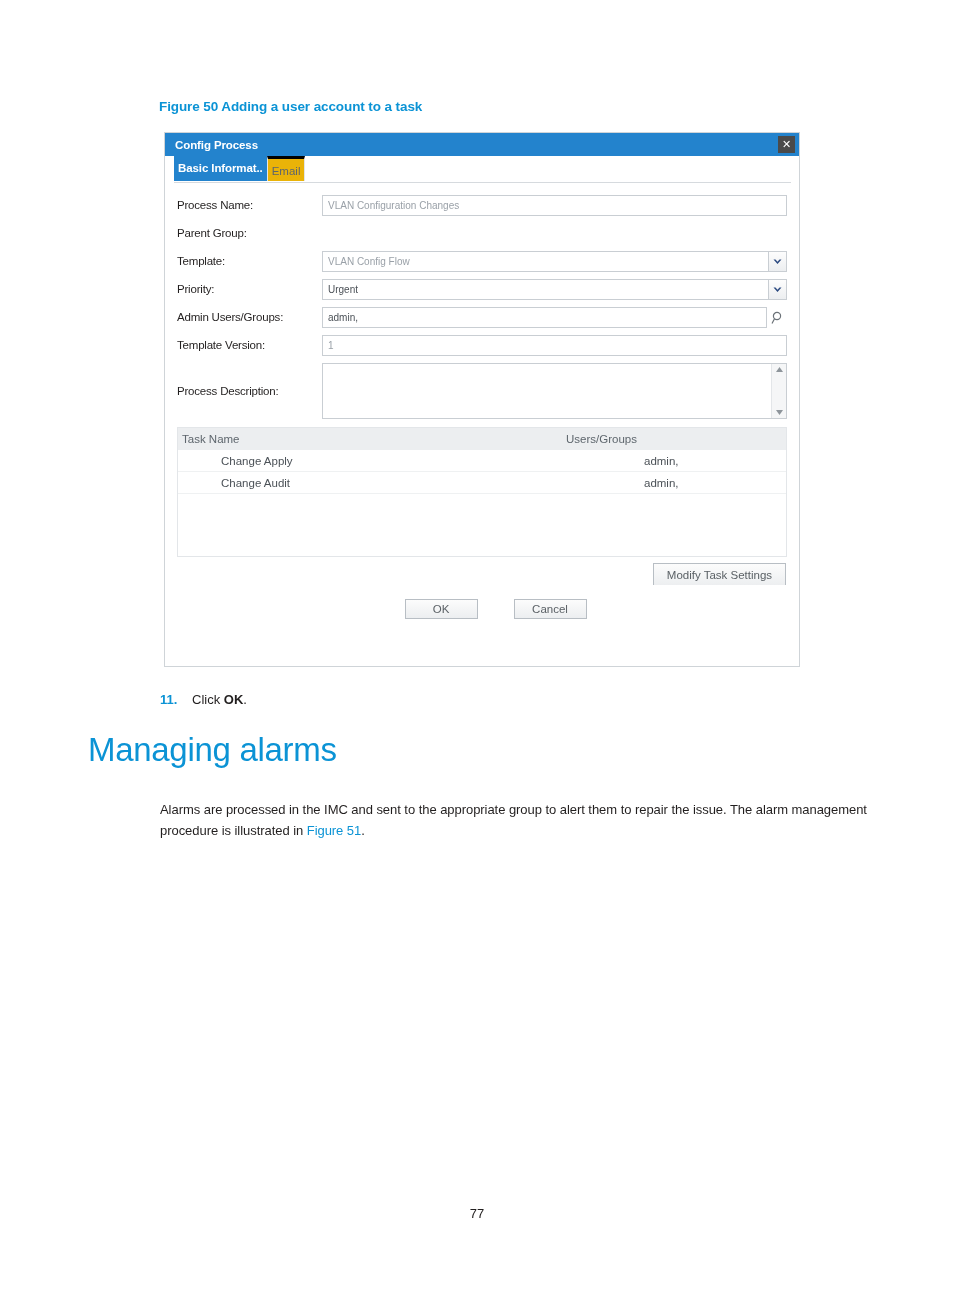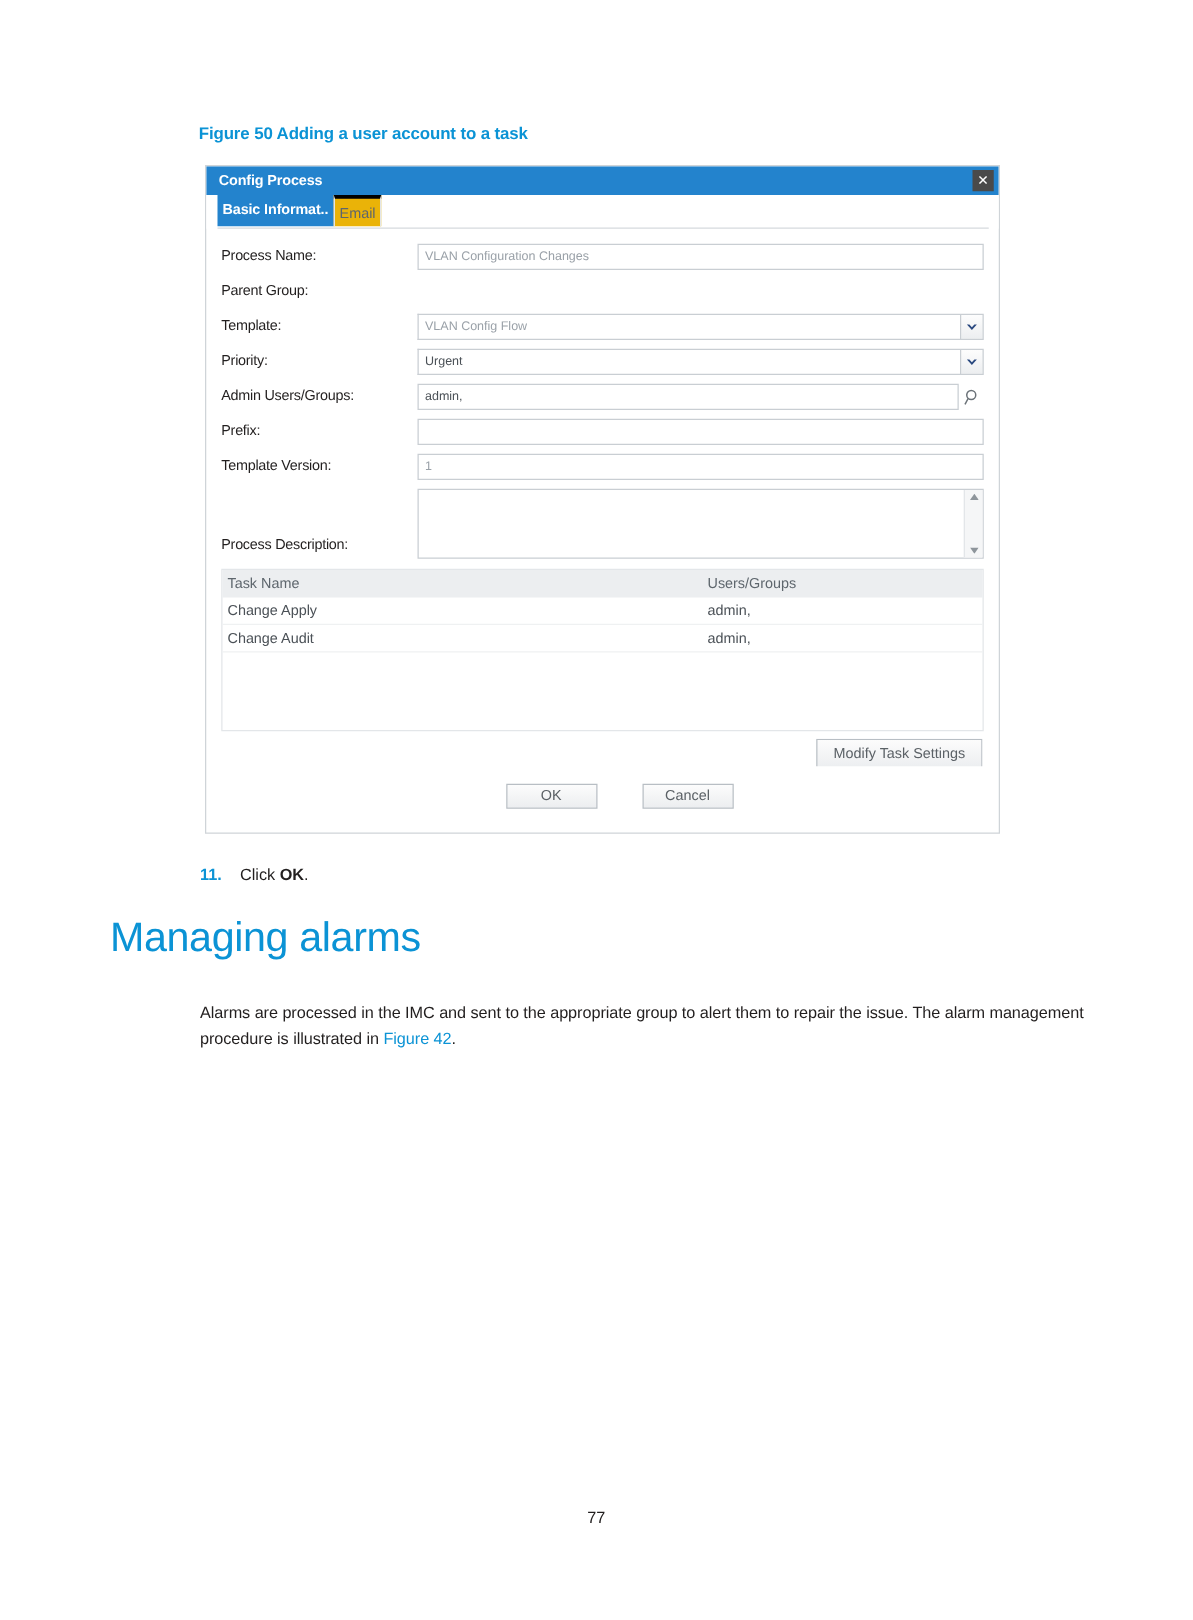--- a/index.html
+++ b/index.html
@@ -115,24 +115,23 @@
     flex: 1;
     height: 25px;
   }
 
   
   .form {
     padding: 12px 12px 0 12px;
   }
   .frow {
     display: flex;
-    align-items: flex-end;
+    align-items: center;
     margin-bottom: 7px;
     height: 21px;
-    gap: 12px;
   }
   .frow.tall { height: 56px; }
   .flabel {
     width: 145px;
     font-size: 11.5px;
     color: #221f1f;
     line-height: 21px;
     flex-shrink: 0;
     letter-spacing: -0.2px;
   }
@@ -237,20 +236,21 @@
   }
   .trow {
     display: flex;
     height: 21px;
     align-items: center;
     border-bottom: 1px solid #eff1f2;
   }
   .trow div {
     font-size: 11.5px;
     color: #4b5157;
+    margin-left: 39px;
   }
   .c1 { width: 385px; padding-left: 4px; box-sizing: border-box; }
   .c2 { flex: 1; padding-left: 3px; box-sizing: border-box; }
 
   
   .modify-area {
     position: relative;
     height: 22px;
     margin: 6px 13px 0 0;
     overflow: hidden;
@@ -405,26 +405,20 @@
         <input class="txt filled" type="text" value="admin," style="">
         <div class="searchicon">
           <svg width="13" height="14" viewBox="0 0 13 14">
             <circle cx="6" cy="5" r="3.6" fill="none" stroke="#6b7278" stroke-width="1.2"></circle>
             <line x1="3.5" y1="7.8" x2="1" y2="12.5" stroke="#6b7278" stroke-width="1.2"></line>
           </svg>
         </div>
       </div>
     </div>
 
-    <div class="frow">
-      <div class="flabel">Prefix:</div>
-      <div class="fctl">
-        <input class="txt filled" type="text" value="" style="">
-      </div>
-    </div>
 
     <div class="frow">
       <div class="flabel">Template Version:</div>
       <div class="fctl">
         <input class="txt" type="text" readonly="" value="1" style="">
       </div>
     </div>
 
     <div class="frow tall">
       <div class="flabel">Process Description:</div>
@@ -471,16 +465,16 @@
 
 </div>
 
 <div class="step">
   <span class="num">11.</span><span>Click </span><b>OK</b><span>.</span>
 </div>
 
 <h1 class="page-heading">Managing alarms</h1>
 
 <div class="para">
-  <span>Alarms are processed in the IMC and sent to the appropriate group to alert them to repair the issue. The alarm management procedure is illustrated in </span><a href="#">Figure 42</a><span>.</span>
+  <span>Alarms are processed in the IMC and sent to the appropriate group to alert them to repair the issue. The alarm management procedure is illustrated in </span><a href="#">Figure 51</a><span>.</span>
 </div>
 
 <div class="pagenum">77</div>
 
 </body></html>

